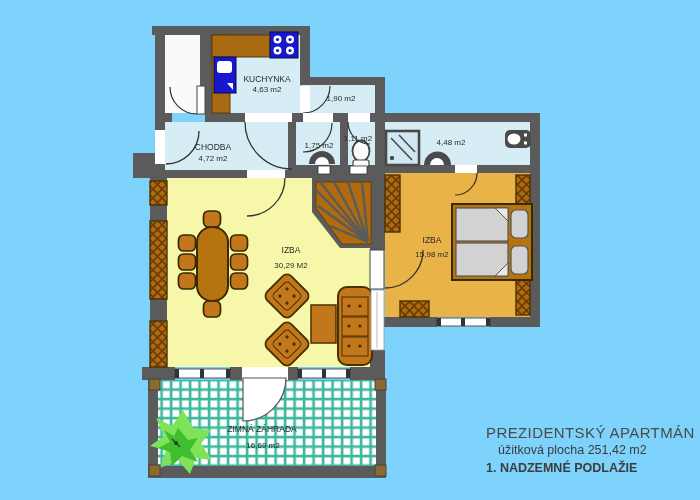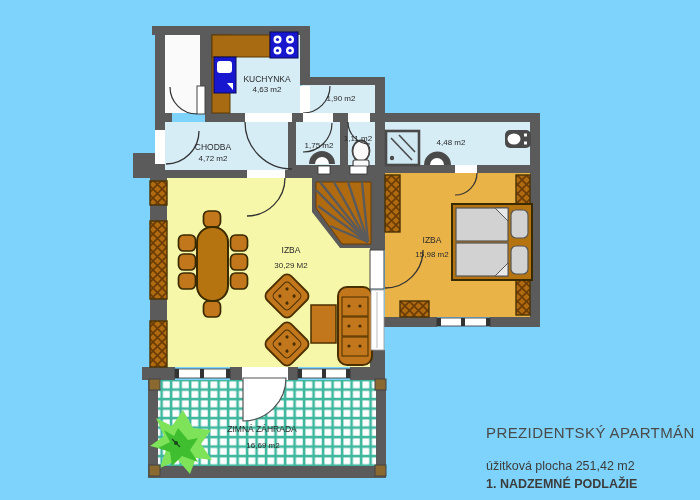--- a/index.html
+++ b/index.html
@@ -3,22 +3,22 @@
 <meta charset="utf-8">
 <style>
   html,body{margin:0;padding:0;background:#ffffff;}
   #stage{position:relative;width:700px;height:500px;background:#7dd3fc;overflow:hidden;
          font-family:"Liberation Sans",sans-serif;}
   #plan-svg{position:absolute;left:0;top:0;}
   #plan-svg text{font-family:"Liberation Sans",sans-serif;fill:#2a2a2a;}
   .room-name{font-size:8.5px;}
   .room-area{font-size:8px;}
   #title-block{position:absolute;left:486px;top:424px;color:#3c3c3c;white-space:nowrap;}
-  #title-block .t1{font-size:15px;letter-spacing:.4px;color:#4a4a4a;margin:0 0 18px 0;}
-  #title-block .t2{font-size:12.5px;margin:0 0 4px 0;}
+  #title-block .t1{font-size:15px;letter-spacing:.4px;color:#4a4a4a;margin:0 0 2px 0;}
+  #title-block .t2{font-size:12.5px;margin:0 0 4px 12px;}
   #title-block .t3{font-size:12.5px;margin:0;font-weight:bold;}
 </style>
 </head>
 <body>
 
 <div id="stage">
 <svg id="plan-svg" width="700" height="500" viewBox="0 0 700 500">
   <defs>
     <pattern id="tiles" width="9.5" height="9.5" patternUnits="userSpaceOnUse">
       <rect width="9.5" height="9.5" fill="#3db79d"></rect>

